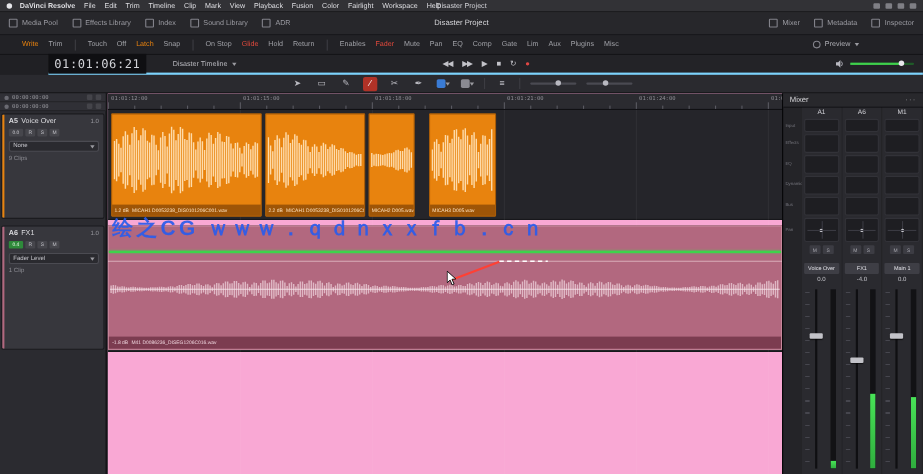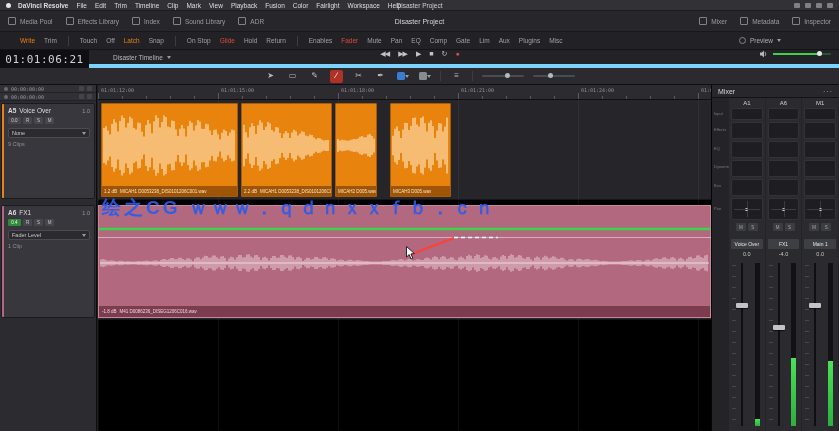--- a/index.html
+++ b/index.html
@@ -26,21 +26,21 @@
 
 .autobar{height:18px;background:#222226;border-bottom:1px solid #141417;display:flex;align-items:center;padding:0 10px;position:relative;font-size:6.5px;}
 .auto-items{display:flex;align-items:center;gap:9px;margin-left:10px;}
 .abtn{color:#9fa0a6;white-space:nowrap;}
 .sep{width:1px;height:10px;background:#3c3c42;margin:0 2px;}
 .preview{position:absolute;right:58px;display:flex;align-items:center;gap:4px;color:#aeaeb4;}
 .prev-icon{width:7px;height:7px;border:1px solid #84848c;border-radius:50%;}
 .chev{width:0;height:0;border-left:2.5px solid transparent;border-right:2.5px solid transparent;border-top:3px solid #9a9aa0;display:inline-block;}
 
 
-.transportbar{height:18px;background:#232327;border-bottom:4px solid #7dd3fc;display:flex;position:relative;}
+.transportbar{height:18px;background:#232327;border-bottom:2px solid #7dd3fc;display:flex;align-items:center;position:relative;margin-left:44px;}
 .tc-box{width:89px;height:18px;background:#0f0f12;color:#d2d3d8;font-family:"DejaVu Sans Mono",monospace;font-size:11px;letter-spacing:.5px;display:flex;align-items:center;justify-content:center;flex:none;}
 .tl-select{display:flex;align-items:center;gap:4px;font-size:6.5px;color:#b6b6bc;margin-left:24px;}
 .transport{position:absolute;left:50%;transform:translateX(-50%);display:flex;gap:9px;align-items:center;color:#c2c2c8;font-size:7px;}
 .tbt{line-height:1;letter-spacing:-1px;}
 .rec{color:#e04744;}
 .volume{position:absolute;right:8px;display:flex;align-items:center;gap:5px;}
 .vol-line{width:58px;height:2px;background:#1f5a28;border-radius:1px;position:relative;}
 .vol-fill{position:absolute;left:0;top:0;bottom:0;width:78%;background:#3fd04c;}
 .vol-knob{position:absolute;left:76%;top:-2px;width:5px;height:5px;border-radius:50%;background:#e8e8ec;}
 
@@ -69,21 +69,21 @@
 .th-name{flex:1;white-space:nowrap;overflow:hidden;}
 .th-val{font-size:5.5px;color:#97979e;}
 .th-row2{display:flex;gap:2px;padding:2px 4px 0 6px;}
 .chipg{min-width:13px;height:7px;background:#46464c;border-radius:1px;font-size:4.5px;color:#cfcfd4;display:flex;align-items:center;justify-content:center;padding:0 1px;}
 .chipg.green{background:#2e8a3a;color:#eaffea;}
 .sq{width:9px;height:7px;background:#46464c;border-radius:1px;font-size:4.5px;color:#c3c3c9;display:flex;align-items:center;justify-content:center;}
 .th-drop{margin:4px 4px 0 6px;height:10px;background:#2a2a2f;border:1px solid #4b4b52;border-radius:2px;display:flex;align-items:center;justify-content:space-between;padding:0 3px;font-size:5.5px;color:#c6c6cc;}
 .th-clips{padding:3px 4px 0 6px;font-size:5.5px;color:#8e8e95;}
 
 
-.timeline{position:absolute;left:98px;top:0;width:613px;height:100%;overflow:hidden;background:#000000;padding-left:41px;}
+.timeline{position:absolute;left:98px;top:0;width:613px;height:100%;overflow:hidden;background:#f9a8d4;padding-left:41px;}
 .ruler{position:absolute;left:0;top:0;right:0;height:15px;background:#2b2b30;border-bottom:1px solid #101013;z-index:4;}
 .rlabel{position:absolute;top:2px;font-size:5px;color:#8f8f96;font-family:"DejaVu Sans Mono",monospace;white-space:nowrap;}
 .tick{position:absolute;bottom:0;width:1px;background:#5a5a62;}
 .grid{position:absolute;top:15px;bottom:0;width:1px;background:rgba(255,255,255,0.05);}
 .lane{position:absolute;left:0;right:0;background:#25252a;border-bottom:1px solid #17171b;}
 .laneA{top:15px;height:100px;}
 .laneB{top:120px;height:115px;}
 .clip{position:absolute;top:18px;height:94px;background:#e8830e;border:1px solid #a85c08;border-radius:1px;z-index:3;}
 .wave{position:absolute;left:1px;right:1px;top:3px;bottom:12px;overflow:hidden;}
 .wave svg{position:absolute;left:0;top:0;}

